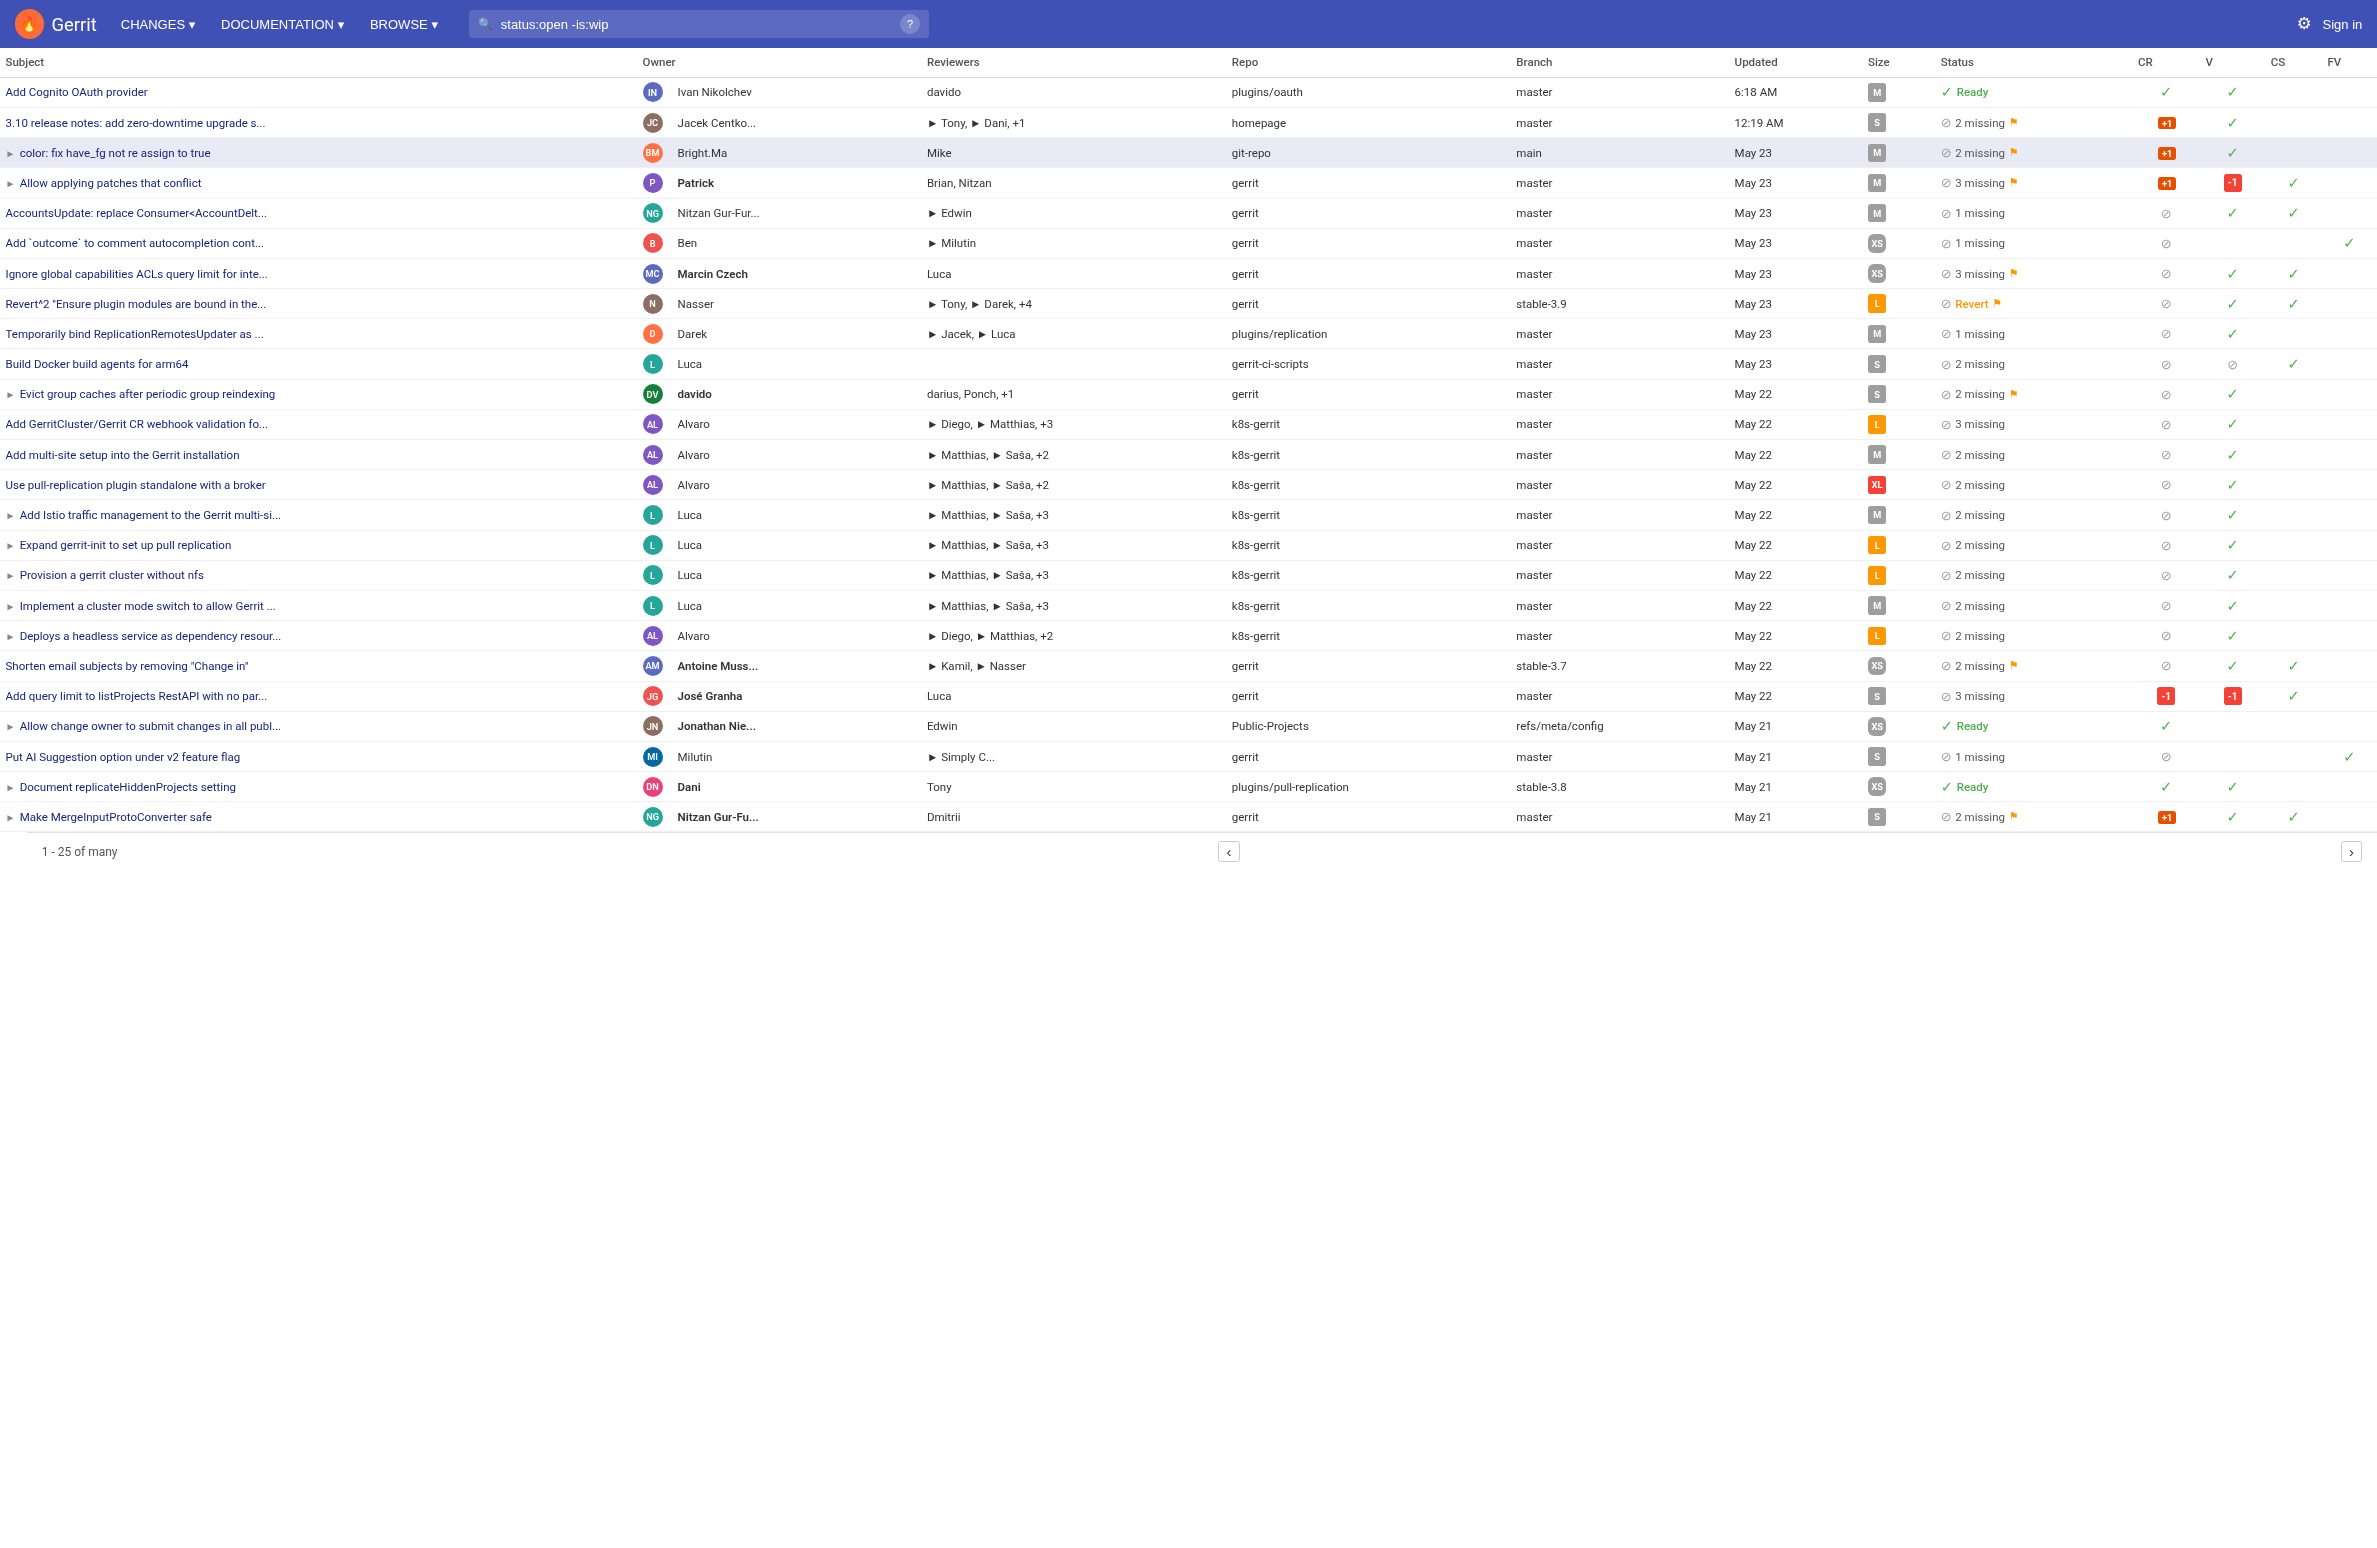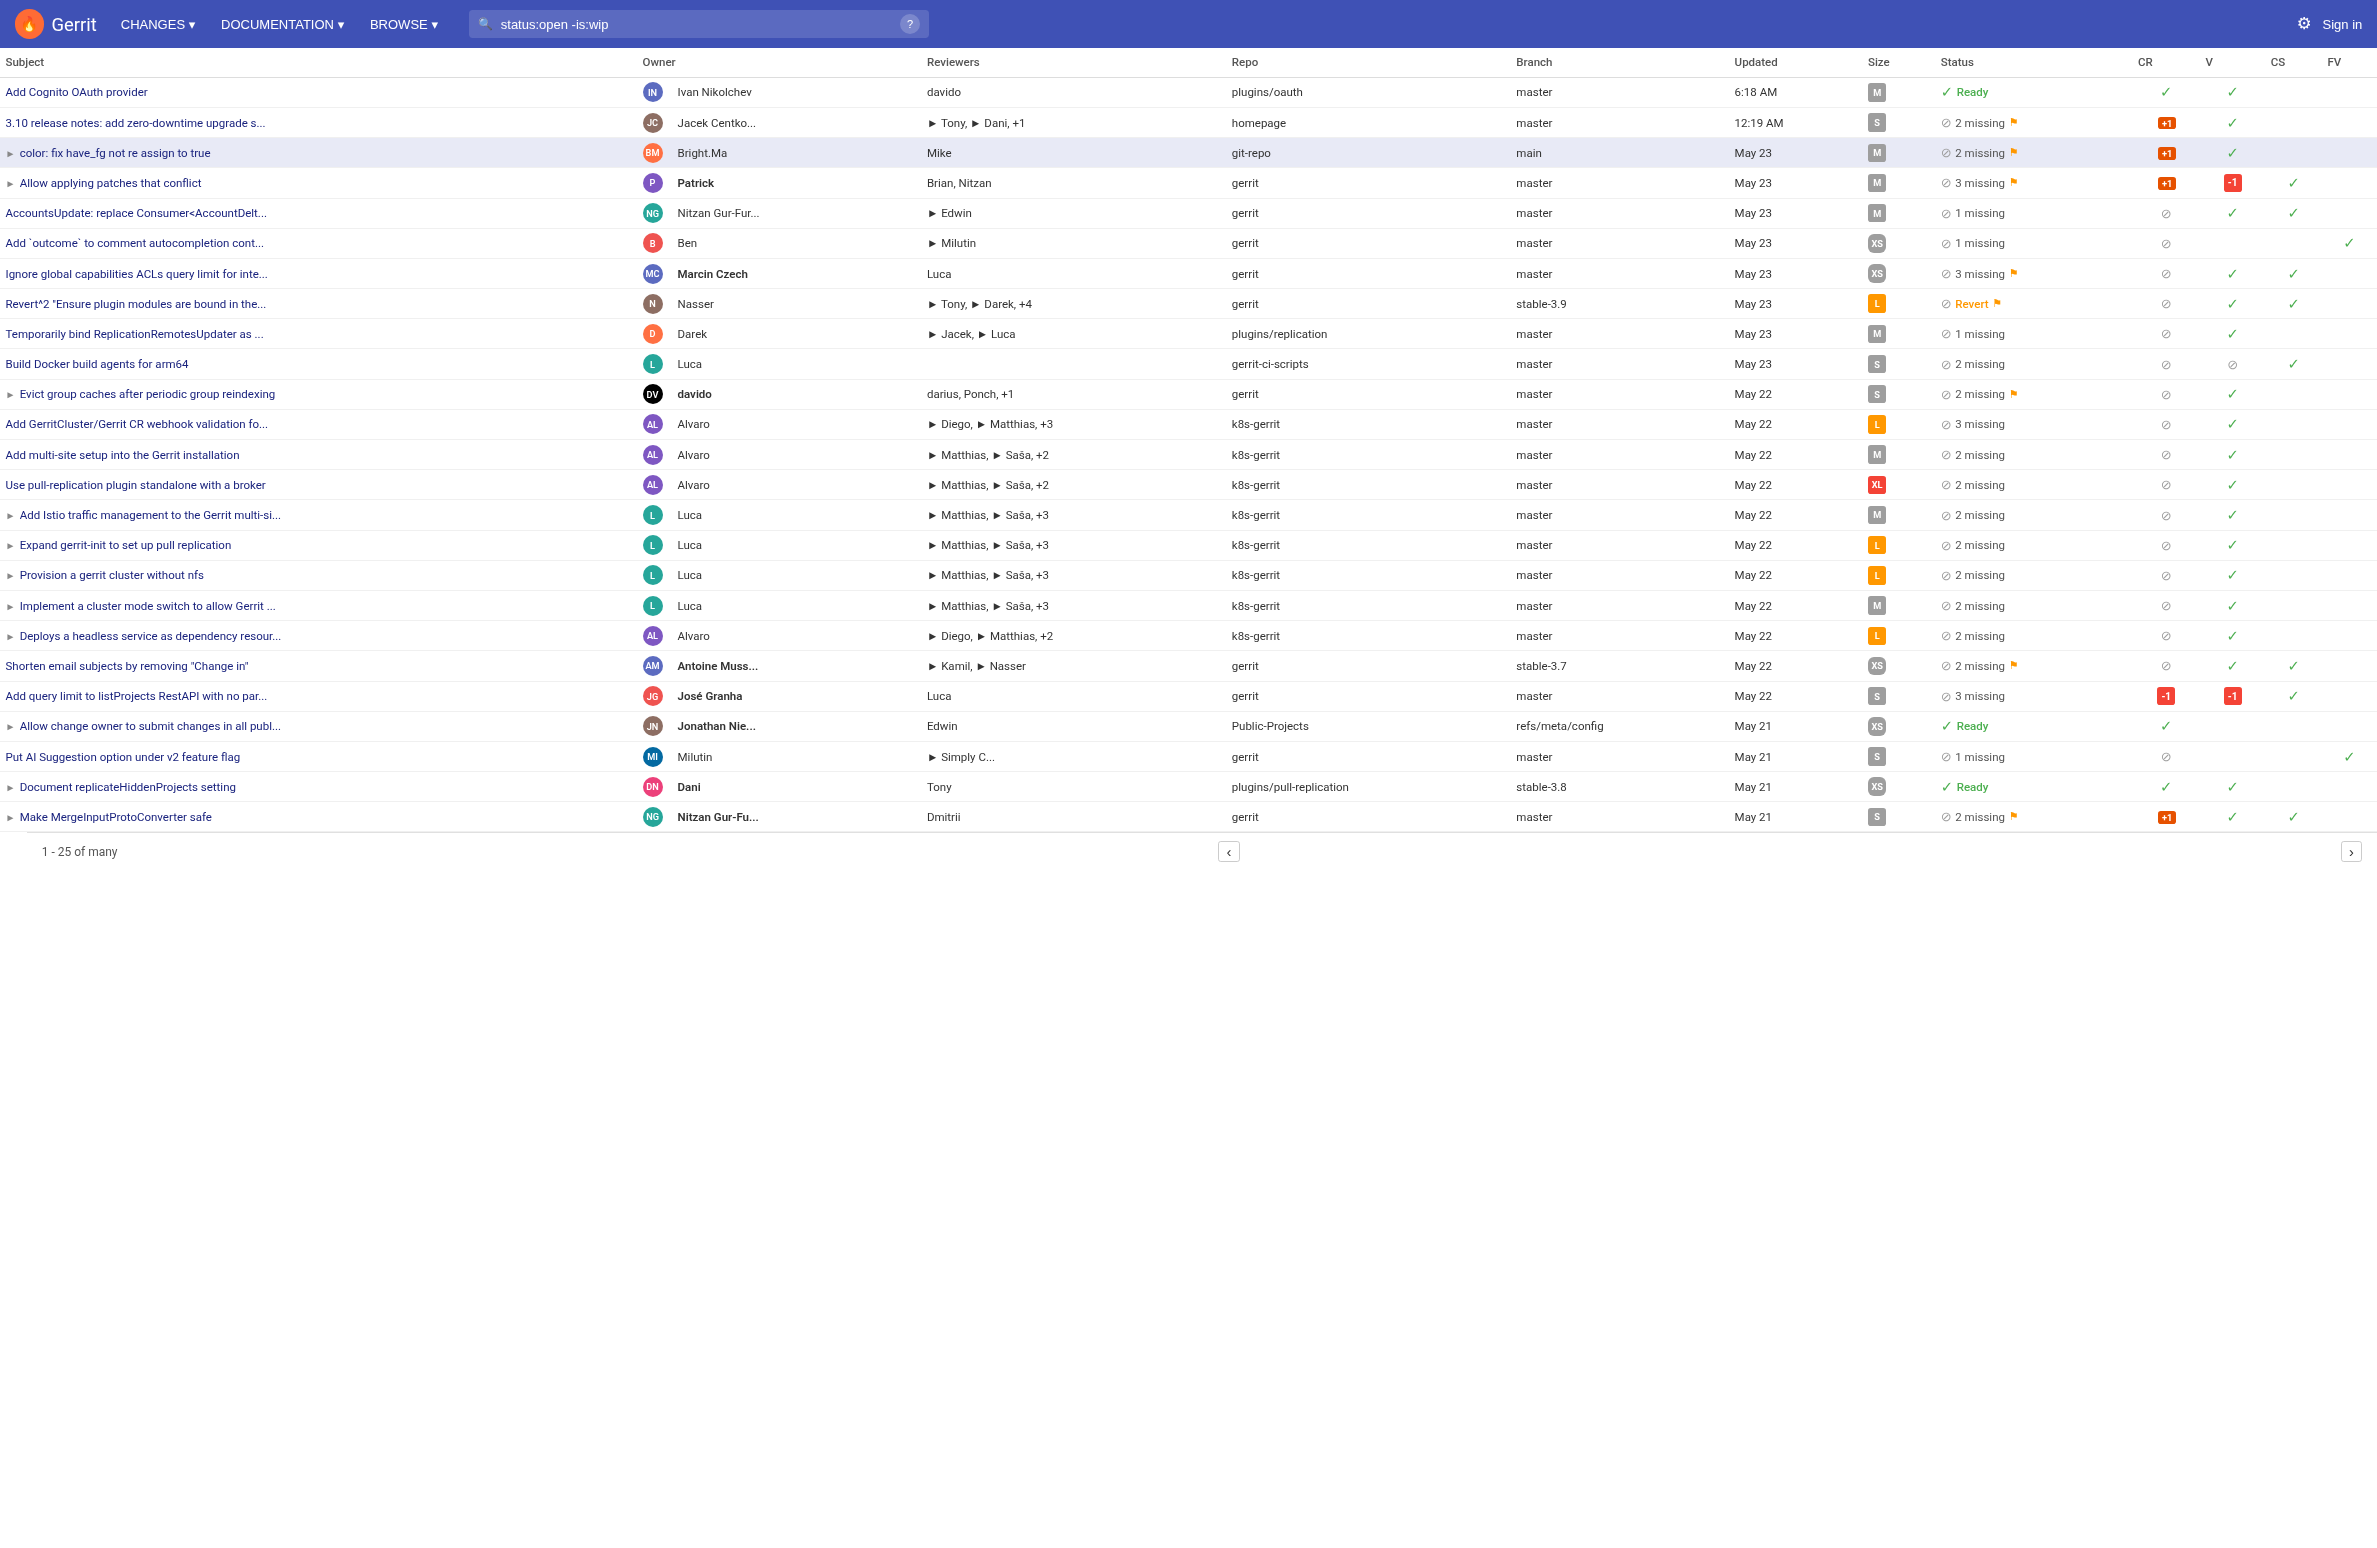--- a/index.html
+++ b/index.html
@@ -418,21 +418,21 @@
           </td>
           <td class="vote-cell"><span class="block-icon">⊘</span></td>
           <td class="vote-cell"><span class="block-icon">⊘</span></td>
           <td class="vote-cell"><span class="check-green">✓</span></td>
           <td class="vote-cell"></td>
         </tr>
         <tr>
           <td class="subject"><span class="wip-arrow">► </span>Evict group caches after periodic group reindexing</td>
           <td>
             <div class="owner-cell">
-              <span class="avatar" style="background: #000000;">DV</span>
+              <span class="avatar" style="background: #15803d;">DV</span>
               <span style="font-weight: 600;">davido</span>
             </div>
           </td>
           <td>darius, Ponch, +1</td>
           <td>gerrit</td>
           <td>master</td>
           <td>May 22</td>
           <td><span class="size-badge size-s">S</span></td>
           <td>
             <div class="status-cell">

